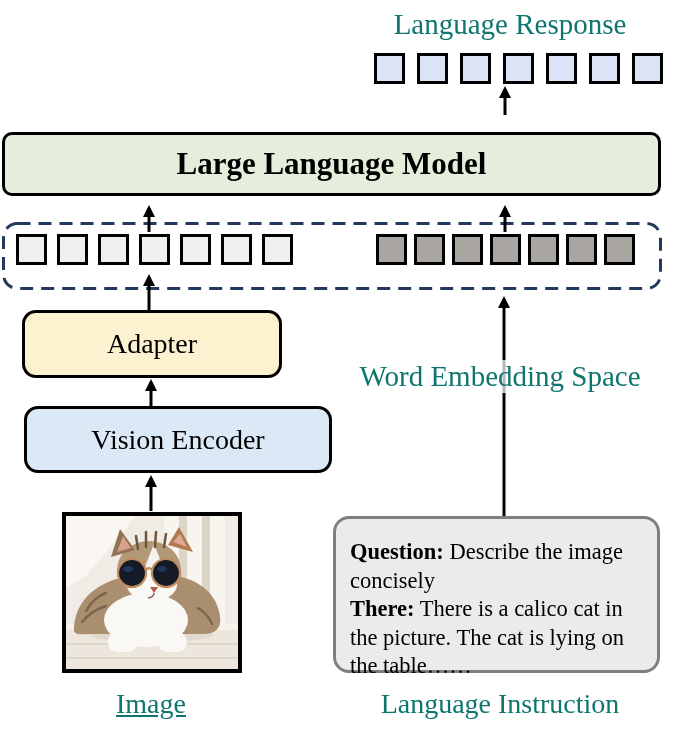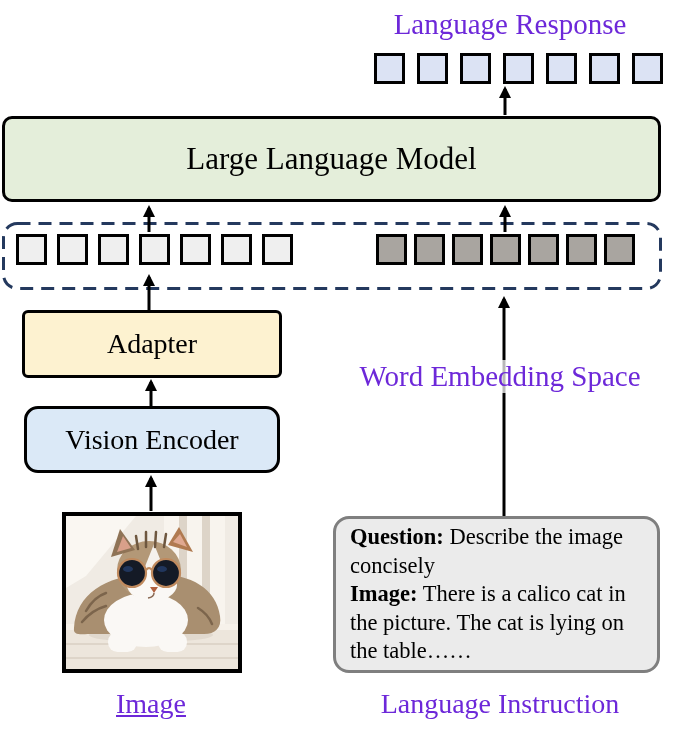--- a/index.html
+++ b/index.html
@@ -9,47 +9,47 @@
     position: relative;
     width: 698px;
     height: 739px;
     background: #ffffff;
     overflow: hidden;
   }
   .abs { position: absolute; }
 
   
   .diagram-label {
-    color:#6d28d9;
+    color:#0f766e;
     text-align:center;
     white-space:nowrap;
   }
   #language-response-label { left:330px; top:8px;  width:360px; font-size:29px; }
   #word-embedding-label    { left:340px; top:324px; width:320px; font-size:29px;
                              background:rgba(255,255,255,0.72);margin-top:36px; }
   #image-label             { left:58px;  top:688px; width:186px; font-size:28px;text-decoration:underline; }
   #language-instruction-label { left:330px; top:688px; width:340px; font-size:28px; }
 
   
   .node-box {
     display:flex; align-items:center; justify-content:center;
     border:3px solid #000; color:#000;
   }
   #llm-box {
-    left:2px; top:116px; width:659px; height:86px;
+    left:2px; top:132px; width:659px; height:64px;
     background: var(--llm-fill,#e4eeda);
-    border-width:3.5px; border-radius:10px; font-size:31px;
+    border-width:3.5px; border-radius:10px; font-size:31px;font-weight:bold;
   }
   #adapter-box {
     left:22px; top:310px; width:260px; height:68px;
     background: var(--adapter-fill,#fdf2d0);
-    border-radius:6px; font-size:28px;
+    border-radius:14px; font-size:28px;
   }
   #vision-encoder-box {
-    left:24px; top:406px; width:256px; height:67px;
+    left:24px; top:406px; width:308px; height:67px;
     background: var(--vision-encoder-fill,#dbe9f7);
     border-radius:14px; font-size:28px;
   }
 
   
   .token-row { display:flex; }
   .token { border:3px solid #000; flex:0 0 auto; }
   #response-token-row { left:374px; top:53px; gap:12px; }
   #response-token-row .token { width:31px; height:31px; border-width:3.5px;
                                background:var(--response-token-fill,#dce3f4); }
@@ -72,21 +72,21 @@
     border:4px solid #000; background:#f0ebe4;
   }
   #cat-figure svg { display:block; }
 
   
   #instruction-box {
     left:333px; top:516px; width:327px; height:157px;
     background: var(--instruction-fill,#ebebeb);
     border:3px solid var(--instruction-border,#7f7f7f);
     border-radius:16px;
-    padding:4px 12px 0 14px;
+    padding:19px 12px 0 14px;
     font-size:22.5px; line-height:1.27; color:#000;
   }
   #instruction-box .b { font-weight:bold; }
 </style>
 </head>
 <body>
 
 <div id="canvas">
 
   <svg id="arrow-layer" class="abs" viewBox="0 0 698 739" xmlns="http://www.w3.org/2000/svg">
@@ -193,19 +193,19 @@
         <ellipse cx="96" cy="53" rx="5" ry="3" fill="#2c4f8a" opacity="0.55"></ellipse>
       </g>
 
       <polygon points="84,71 92,71 88,77" fill="#b0603f"></polygon>
       <path d="M88,77 Q88,81 82,82" fill="none" stroke="#8a6a55" stroke-width="1.5"></path>
     </svg>
   </div>
 
   <div class="abs" id="instruction-box">
     <span class="b">Question:</span><span> Describe the image concisely</span><br>
-    <span class="b">Image:</span><span> There is a calico cat in the picture. The cat is lying on the table……</span>
+    <span class="b">There:</span><span> There is a calico cat in the picture. The cat is lying on the table……</span>
   </div>
 
   <div class="abs diagram-label" id="image-label">Image</div>
   <div class="abs diagram-label" id="language-instruction-label">Language Instruction</div>
 
 </div>
 
 </body></html>

